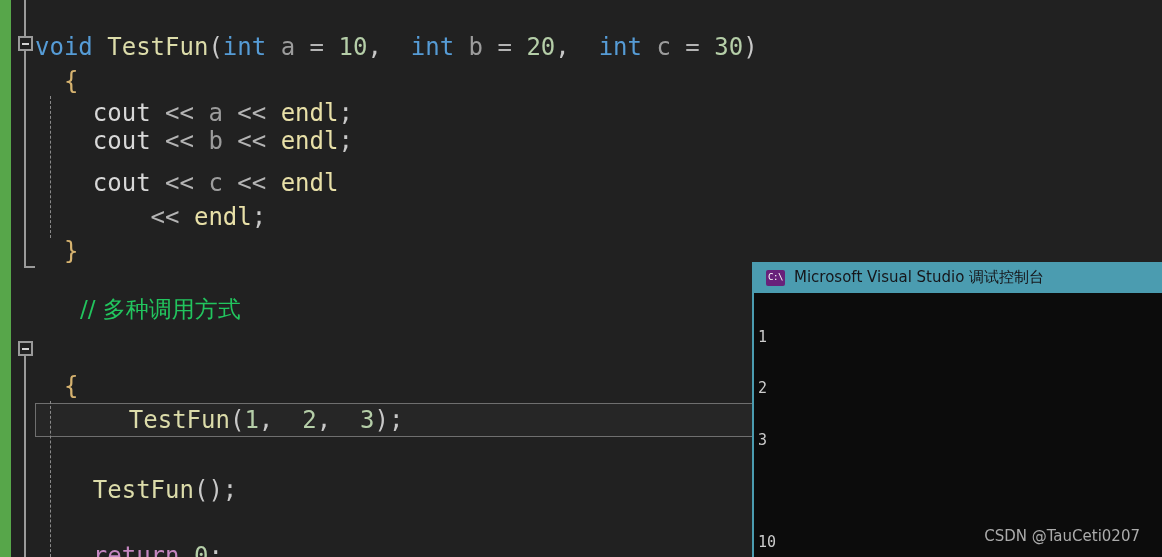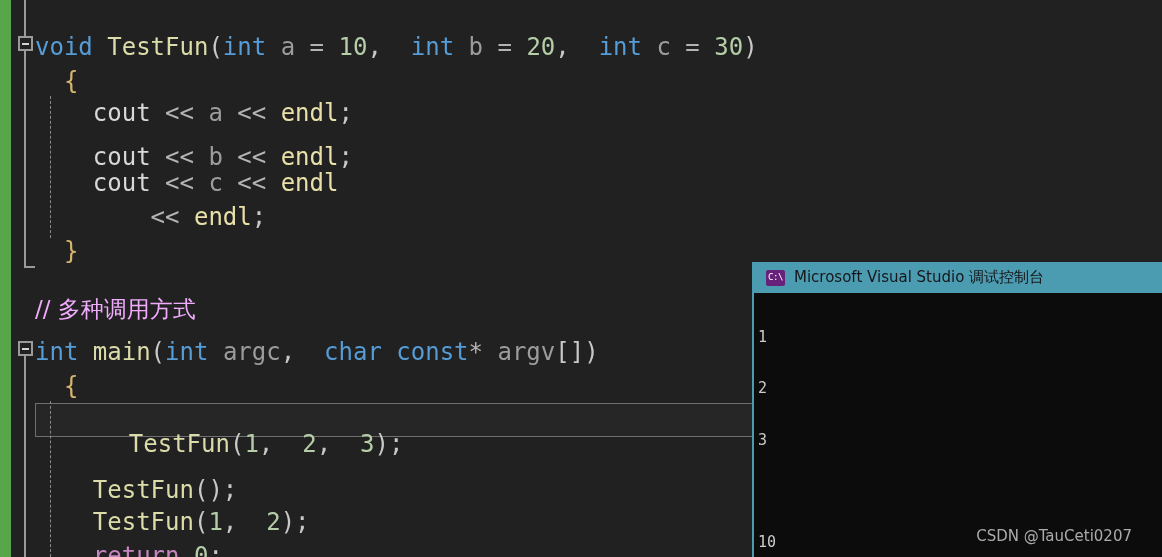--- a/index.html
+++ b/index.html
@@ -109,21 +109,21 @@
   
   .kw    { color: #569cd6; }   
   .fn    { color: #dcdcaa; }   
   .num   { color: #b5cea8; }   
   .var   { color: #9c9c9c; }   
   .punc  { color: #c8c8c8; }   
   .brace { color: #d6b370; }   
   .op    { color: #b4b4b4; }   
   .cout  { color: #d8d8d8; }
   .endl  { color: #e8e0a8; }
-  .cmt   { color: #f0abfc; }   
+  .cmt   { color: #22c55e; margin-left: 45px; }   
   .ret   { color: #c586c0; }   
   .cjk   { font-family: "DejaVu Sans", "Liberation Sans", sans-serif; }
 
   
   #console {
     position: absolute;
     left: 752px;
     top: 262px;
     width: 410px;
     height: 295px;
@@ -176,21 +176,21 @@
     font-size: 15px;
     line-height: 17.1px;
     font-family: "DejaVu Sans Mono", "Liberation Mono", monospace;
     white-space: pre;
   }
   #console-body .blank { height: 17.1px; }
 
   
   #watermark {
     position: absolute;
-    right: 30px;
+    right: 22px;
     bottom: 12px;
     color: #b9b9b9;
     font-size: 15px;
     font-family: "DejaVu Sans", "Liberation Sans", sans-serif;
     opacity: 0.92;
   }
 </style>
 </head>
 <body>
 
@@ -219,40 +219,38 @@
   <div class="indent-guide" style="left:50px; top:401px; height:156px;"></div>
 
   <div id="code">
 
     <div class="line" style="top:30px;"><span class="kw">void</span> <span class="fn">TestFun</span><span class="punc">(</span><span class="kw">int</span> <span class="var">a</span> <span class="op">=</span> <span class="num">10</span><span class="punc">,</span>  <span class="kw">int</span> <span class="var">b</span> <span class="op">=</span> <span class="num">20</span><span class="punc">,</span>  <span class="kw">int</span> <span class="var">c</span> <span class="op">=</span> <span class="num">30</span><span class="punc">)</span></div>
 
     <div class="line" style="top:64px;">  <span class="brace">{</span></div>
 
     <div class="line" style="top:96px;">    <span class="cout">cout</span> <span class="op">&lt;&lt;</span> <span class="var">a</span> <span class="op">&lt;&lt;</span> <span class="endl">endl</span><span class="punc">;</span></div>
 
-    <div class="line" style="top:140px;">    <span class="cout">cout</span> <span class="op">&lt;&lt;</span> <span class="var">b</span> <span class="op">&lt;&lt;</span> <span class="endl">endl</span><span class="punc">;</span></div>
+    <div class="line" style="top:124px;">    <span class="cout">cout</span> <span class="op">&lt;&lt;</span> <span class="var">b</span> <span class="op">&lt;&lt;</span> <span class="endl">endl</span><span class="punc">;</span></div>
 
     <div class="line" style="top:200px;">        <span class="op">&lt;&lt;</span> <span class="endl">endl</span><span class="punc">;</span></div>
 
     <div class="line" style="top:166px;">    <span class="cout">cout</span> <span class="op">&lt;&lt;</span> <span class="var">c</span> <span class="op">&lt;&lt;</span> <span class="endl">endl</span></div>
 
     <div class="line" style="top:234px;">  <span class="brace">}</span></div>
 
     <div class="line cmt cjk" style="top:292px; font-size:23px;">// 多种调用方式</div>
 
-    <div class="line" style="top:335px;"><span class="kw">int</span> <span class="fn">main</span><span class="punc">(</span><span class="kw">int</span> <span class="var">argc</span><span class="punc">,</span>  <span class="kw">char</span> <span class="kw">const</span><span class="op">*</span> <span class="var">argv</span><span class="punc">[])</span></div>
 
     <div class="line" style="top:369px;">  <span class="brace">{</span></div>
 
-    <div class="line" style="top:427px;padding-left:36px;">    <span class="fn">TestFun</span><span class="punc">(</span><span class="num">1</span><span class="punc">,</span>  <span class="num">2</span><span class="punc">,</span>  <span class="num">3</span><span class="punc">);</span></div>
+    <div class="line" style="top:403px;padding-left:36px;">    <span class="fn">TestFun</span><span class="punc">(</span><span class="num">1</span><span class="punc">,</span>  <span class="num">2</span><span class="punc">,</span>  <span class="num">3</span><span class="punc">);</span></div>
 
     <div class="line" style="top:437px;margin-top:36px;">    <span class="fn">TestFun</span><span class="punc">();</span></div>
 
 
-    <div class="line" style="top:505px;">    <span class="fn">TestFun</span><span class="punc">(</span><span class="num">1</span><span class="punc">,</span>  <span class="num">2</span><span class="punc">);</span></div>
 
     <div class="line" style="top:539px;">    <span class="ret">return</span> <span class="num">0</span><span class="punc">;</span></div>
 
   </div>
 </div>
 
 <div id="console">
   <div id="console-titlebar">
     <span id="console-icon">
         <span>C:\</span>

